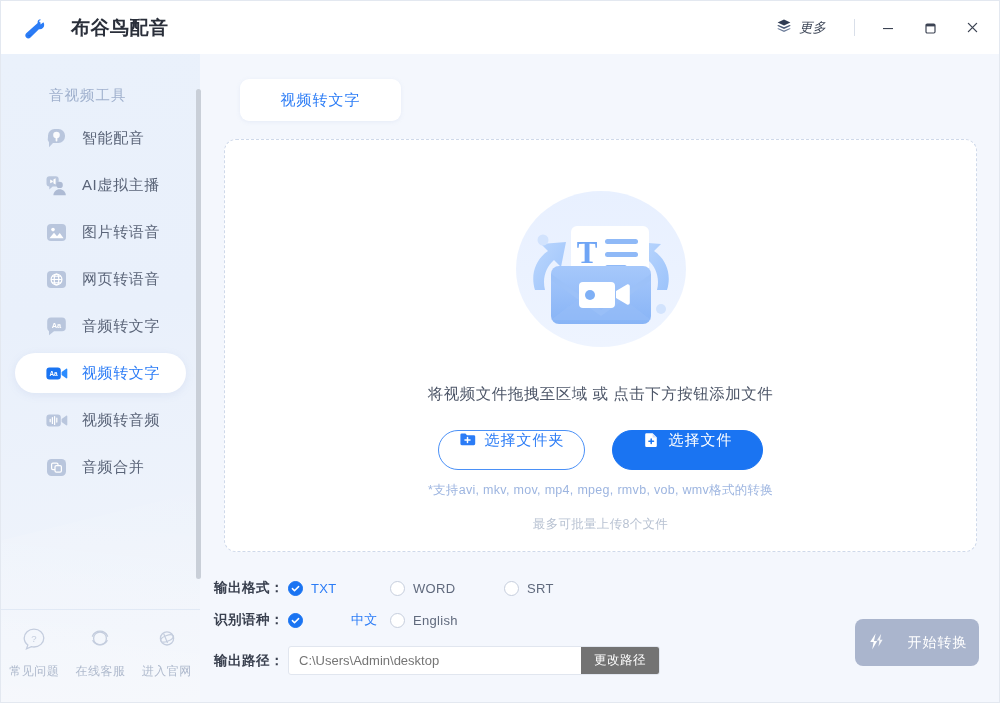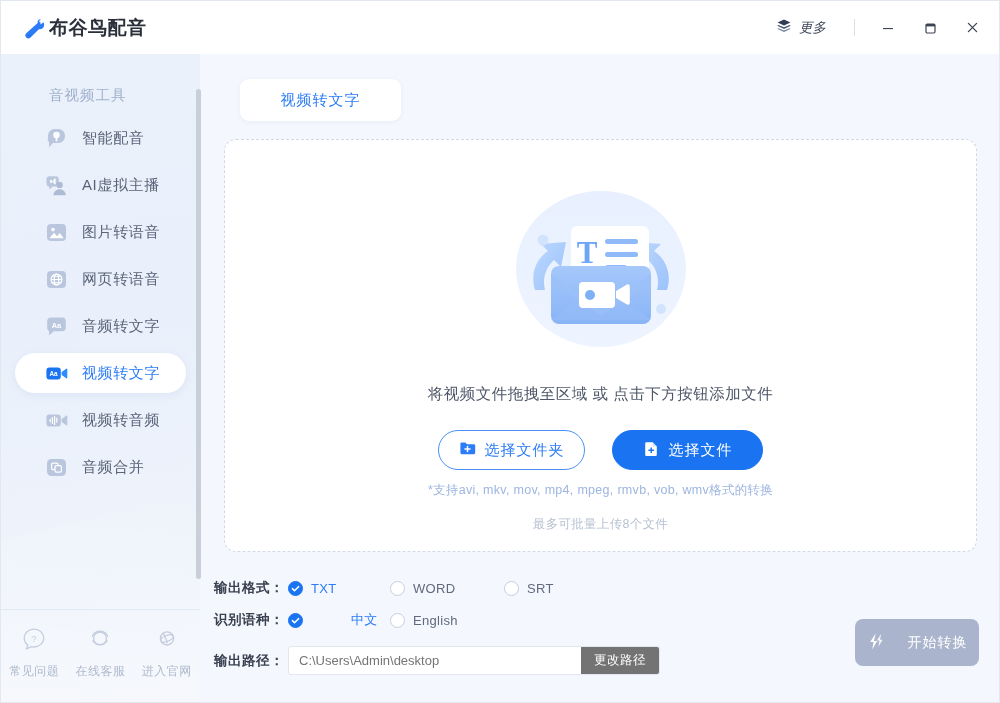--- a/index.html
+++ b/index.html
@@ -30,21 +30,21 @@
     padding-left: 18px;
     background: #ffffff;
   }
   .logo-mark {
     width: 30px; height: 30px;
     position: relative;
     flex: 0 0 auto;
   }
   .logo-mark svg { display: block; }
   .app-title {
-    margin-left: 0;
+    margin-left: 22px;
     font-size: 19px;
     font-weight: bold;
     color: #2a2f3a;
     letter-spacing: 0.5px;
     white-space: nowrap;
   }
   .titlebar-right {
     margin-left: auto;
     display: flex; align-items: center;
     height: 53px;
@@ -211,21 +211,21 @@
     color: #4d5668;
     letter-spacing: 0.5px;
   }
 
   .dz-buttons {
     position: absolute;
     top: 290px; left: 0; width: 100%;
     display: flex; justify-content: center; gap: 27px;
   }
   .btn {
-    display: flex; align-items: center; justify-content: center;
+    display: flex; align-items: flex-start; justify-content: center;
     gap: 9px;
     height: 40px;
     border-radius: 20px;
     font-size: 15px;
     letter-spacing: 1px;
     cursor: pointer;
     user-select: none;
   }
   .btn-outline {
     width: 147px;

